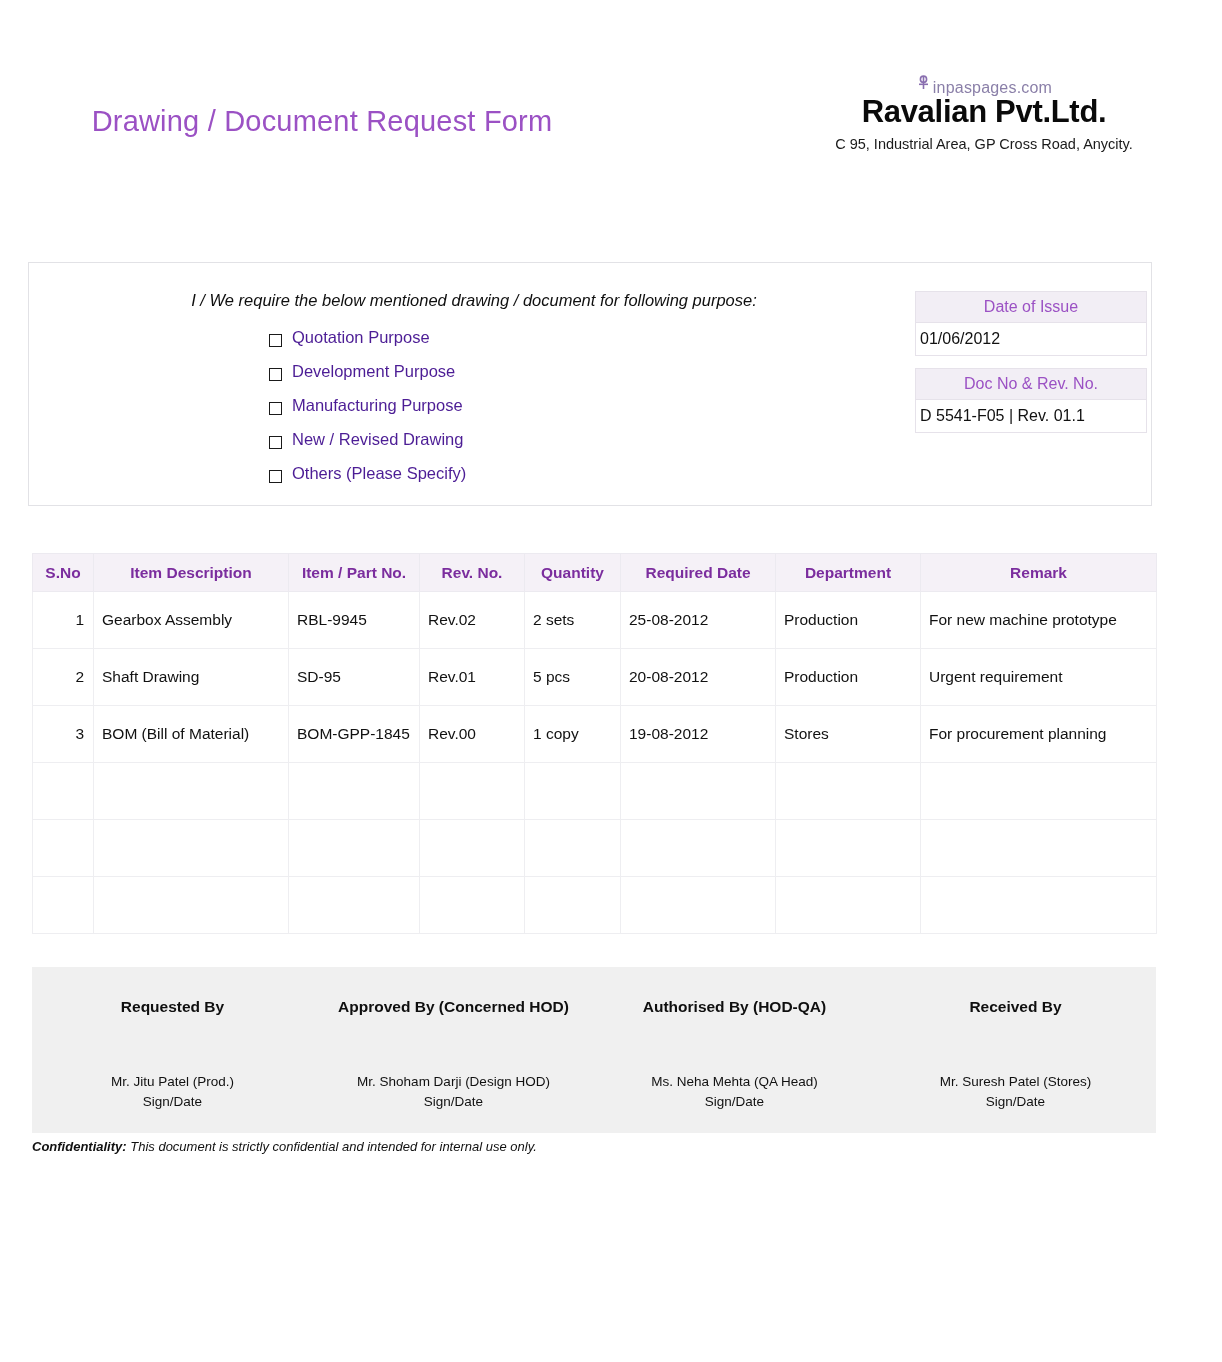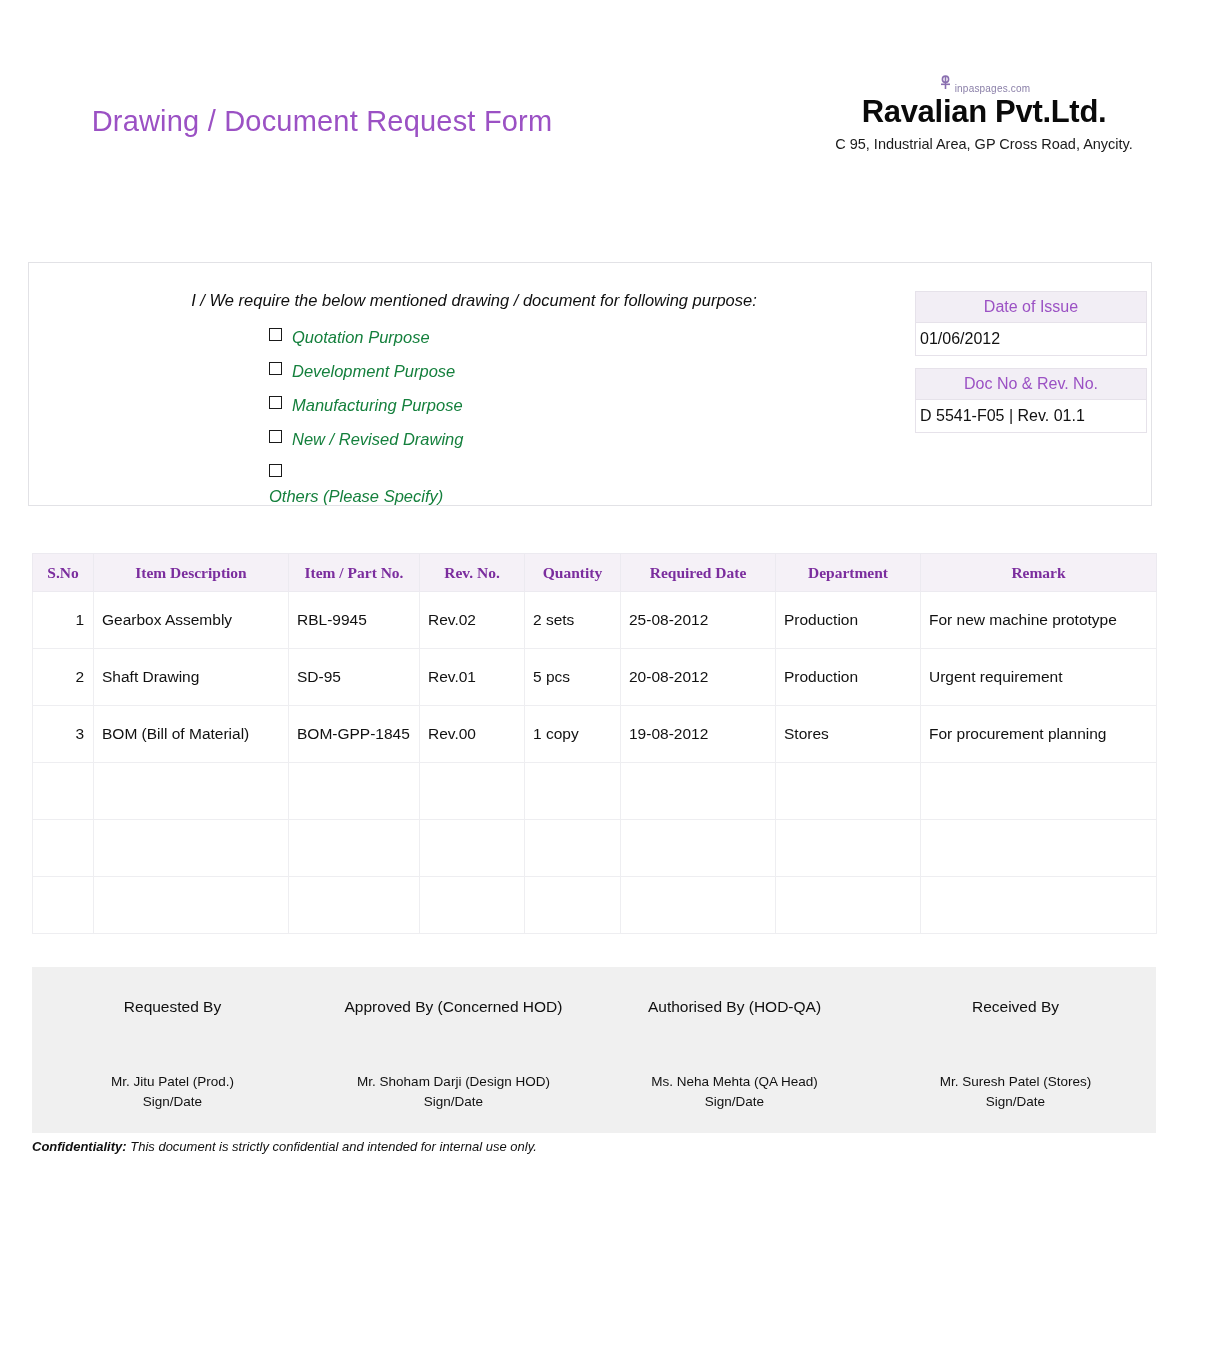--- a/index.html
+++ b/index.html
@@ -52,21 +52,21 @@
     margin-bottom: 2px;
   }
   .brand-logo .glyph {
     display: inline-block;
     width: 15px;
     height: 15px;
     position: relative;
   }
   .brand-logo .glyph svg { display:block; }
   .brand-logo .brand-text {
-    font-size: 10px;
+    font-size: 16px;
     color: #8a7fa8;
     letter-spacing: 0.2px;
     margin-top: 12px;
   }
   .company-name {
     font-size: 31px;
     font-weight: bold;
     color: #0a0a0a;
     letter-spacing: -0.3px;
     line-height: 1.15;
@@ -100,28 +100,27 @@
     text-align: center;
     color: #0f0f0f;
     padding-left: 30px;
   }
   .checkbox-list {
     margin-top: 18px;
     padding-left: 240px;
   }
   .checkbox-row {
     display: flex;
-    align-items: flex-start;
+    align-items: flex-end;
     gap: 10px;
     margin-bottom: 15px;
     font-size: 16.5px;
-    color: #15803d;
-    font-style: italic;
-  }
-  .checkbox-row:last-child { margin-bottom: 16px; flex-direction: column; }
+    color: #4c1d95;
+  }
+  .checkbox-row:last-child { margin-bottom: 16px; }
   .cb {
     width: 13px;
     height: 13px;
     border: 1.4px solid #1a1a1a;
     background: #fff;
     flex: 0 0 auto;
   }
 
   .meta-col {
     position: absolute;
@@ -160,21 +159,20 @@
   }
   .items-table th {
     background: #f5f1f7;
     color: #7b2d9e;
     font-size: 15.5px;
     font-weight: bold;
     text-align: center;
     padding: 9px 6px;
     border: 1px solid #eceaf0;
     line-height: 1.25;
-    font-family: Liberation Serif, serif;
   }
   .items-table td {
     font-size: 15.5px;
     color: #111;
     padding: 10px 8px;
     border: 1px solid #eeeef1;
     height: 57px;
     vertical-align: middle;
     line-height: 1.3;
   }
@@ -201,21 +199,21 @@
     display: flex;
   }
   .sign-col {
     flex: 1 1 0;
     padding: 30px 8px 0 8px;
     text-align: center;
     position: relative;
   }
   .sign-role {
     font-size: 15.5px;
-    font-weight: normal;
+    font-weight: bold;
     color: #0f0f0f;
     line-height: 1.35;
   }
   .sign-person {
     position: absolute;
     left: 8px;
     right: 8px;
     top: 105px;
     font-size: 13.5px;
     color: #111;

